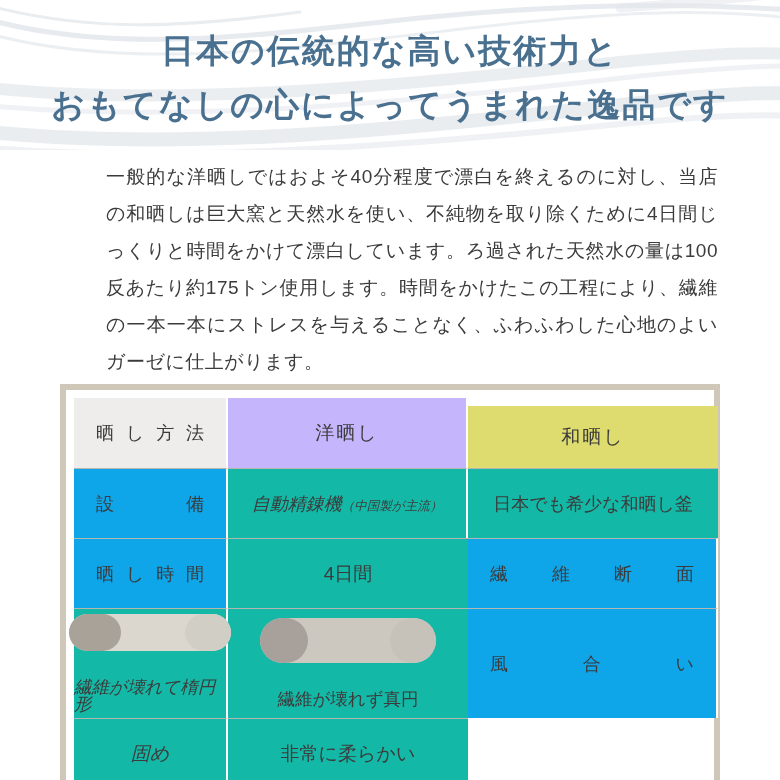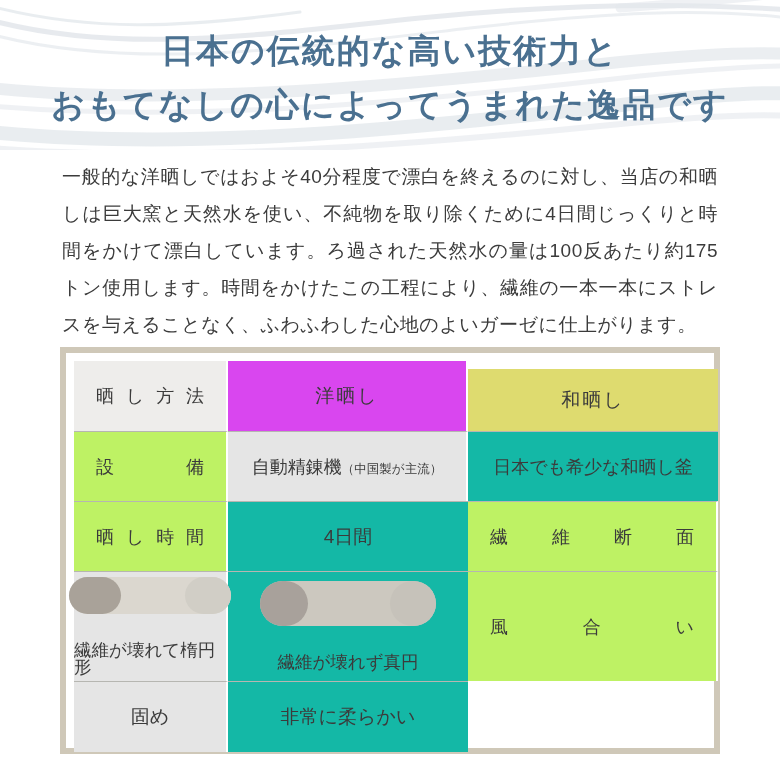--- a/index.html
+++ b/index.html
@@ -30,20 +30,21 @@
   .hero h1 .t { display:block; line-height:54px; }
 
   
   .desc { margin:8px 62px 0 62px; }
   .desc p {
     font-size:19px;
     line-height:37px;
     letter-spacing:0.5px;
     color:#3b3b3b;
     text-align:justify;
+    margin-left:44px;
   }
 
   
   .table-frame {
     margin:4px auto 0 auto;
     width:660px; height:407px;
     border:6px solid #cfc8b8;
     background:#ffffff;
     padding:8px;
   }
@@ -53,30 +54,30 @@
     grid-template-rows:70px 70px 70px 110px 71px;
     width:644px; height:391px;
   }
   .cell {
     display:flex; align-items:center; justify-content:center;
     font-size:19px; color:#3b3b3b;
   }
   .cell.c1, .cell.c2 { border-right:2px solid #ffffff; }
   .cell.rb { border-top:1px solid #b6b6b1; }
 
-  .lbl { background:#bef264; padding:0 22px; }
+  .lbl { background:#0ea5e9; padding:0 22px; }
   .lbl.hdr { background:#eeedeb; }
   .lbl span {
     display:block; width:100%;
     font-size:18px;
     text-align:justify; text-align-last:justify;
   }
-  .hdr-west { background:#d946ef; letter-spacing:2px; }
+  .hdr-west { background:#c4b5fd; letter-spacing:2px; }
   .hdr-japan { background:#dedb6f; letter-spacing:2px;margin-top:8px; }
-  .west { background:#e5e5e5; }
+  .west { background:#14b8a6;font-style:italic; }
   .japan { background:#14b8a6; }
 
   .equip-west { font-size:18px; white-space:nowrap; }
   .equip-west .note { font-size:12.5px; }
   .equip-japan { font-size:18px; white-space:nowrap; }
 
   
   .fiber-cell { flex-direction:column; justify-content:center; gap:28px; }
   .capsule { position:relative; }
   .capsule .capL, .capsule .capR { position:absolute; top:0; height:100%; }

